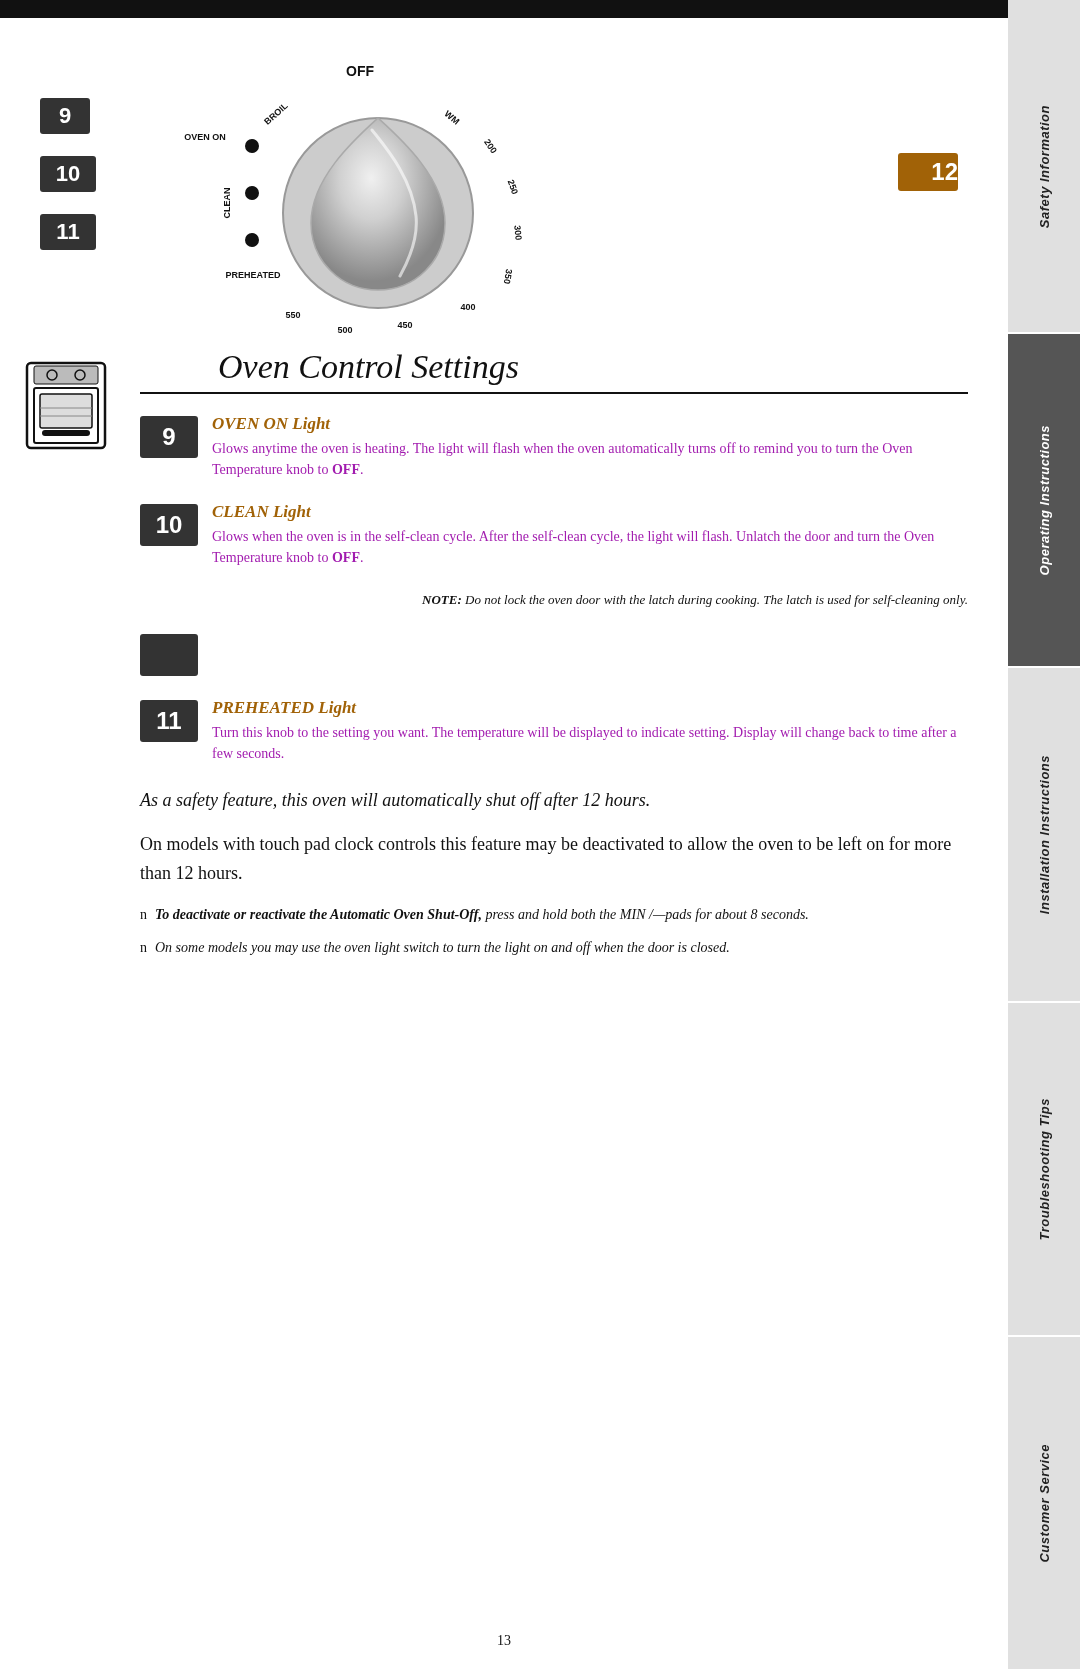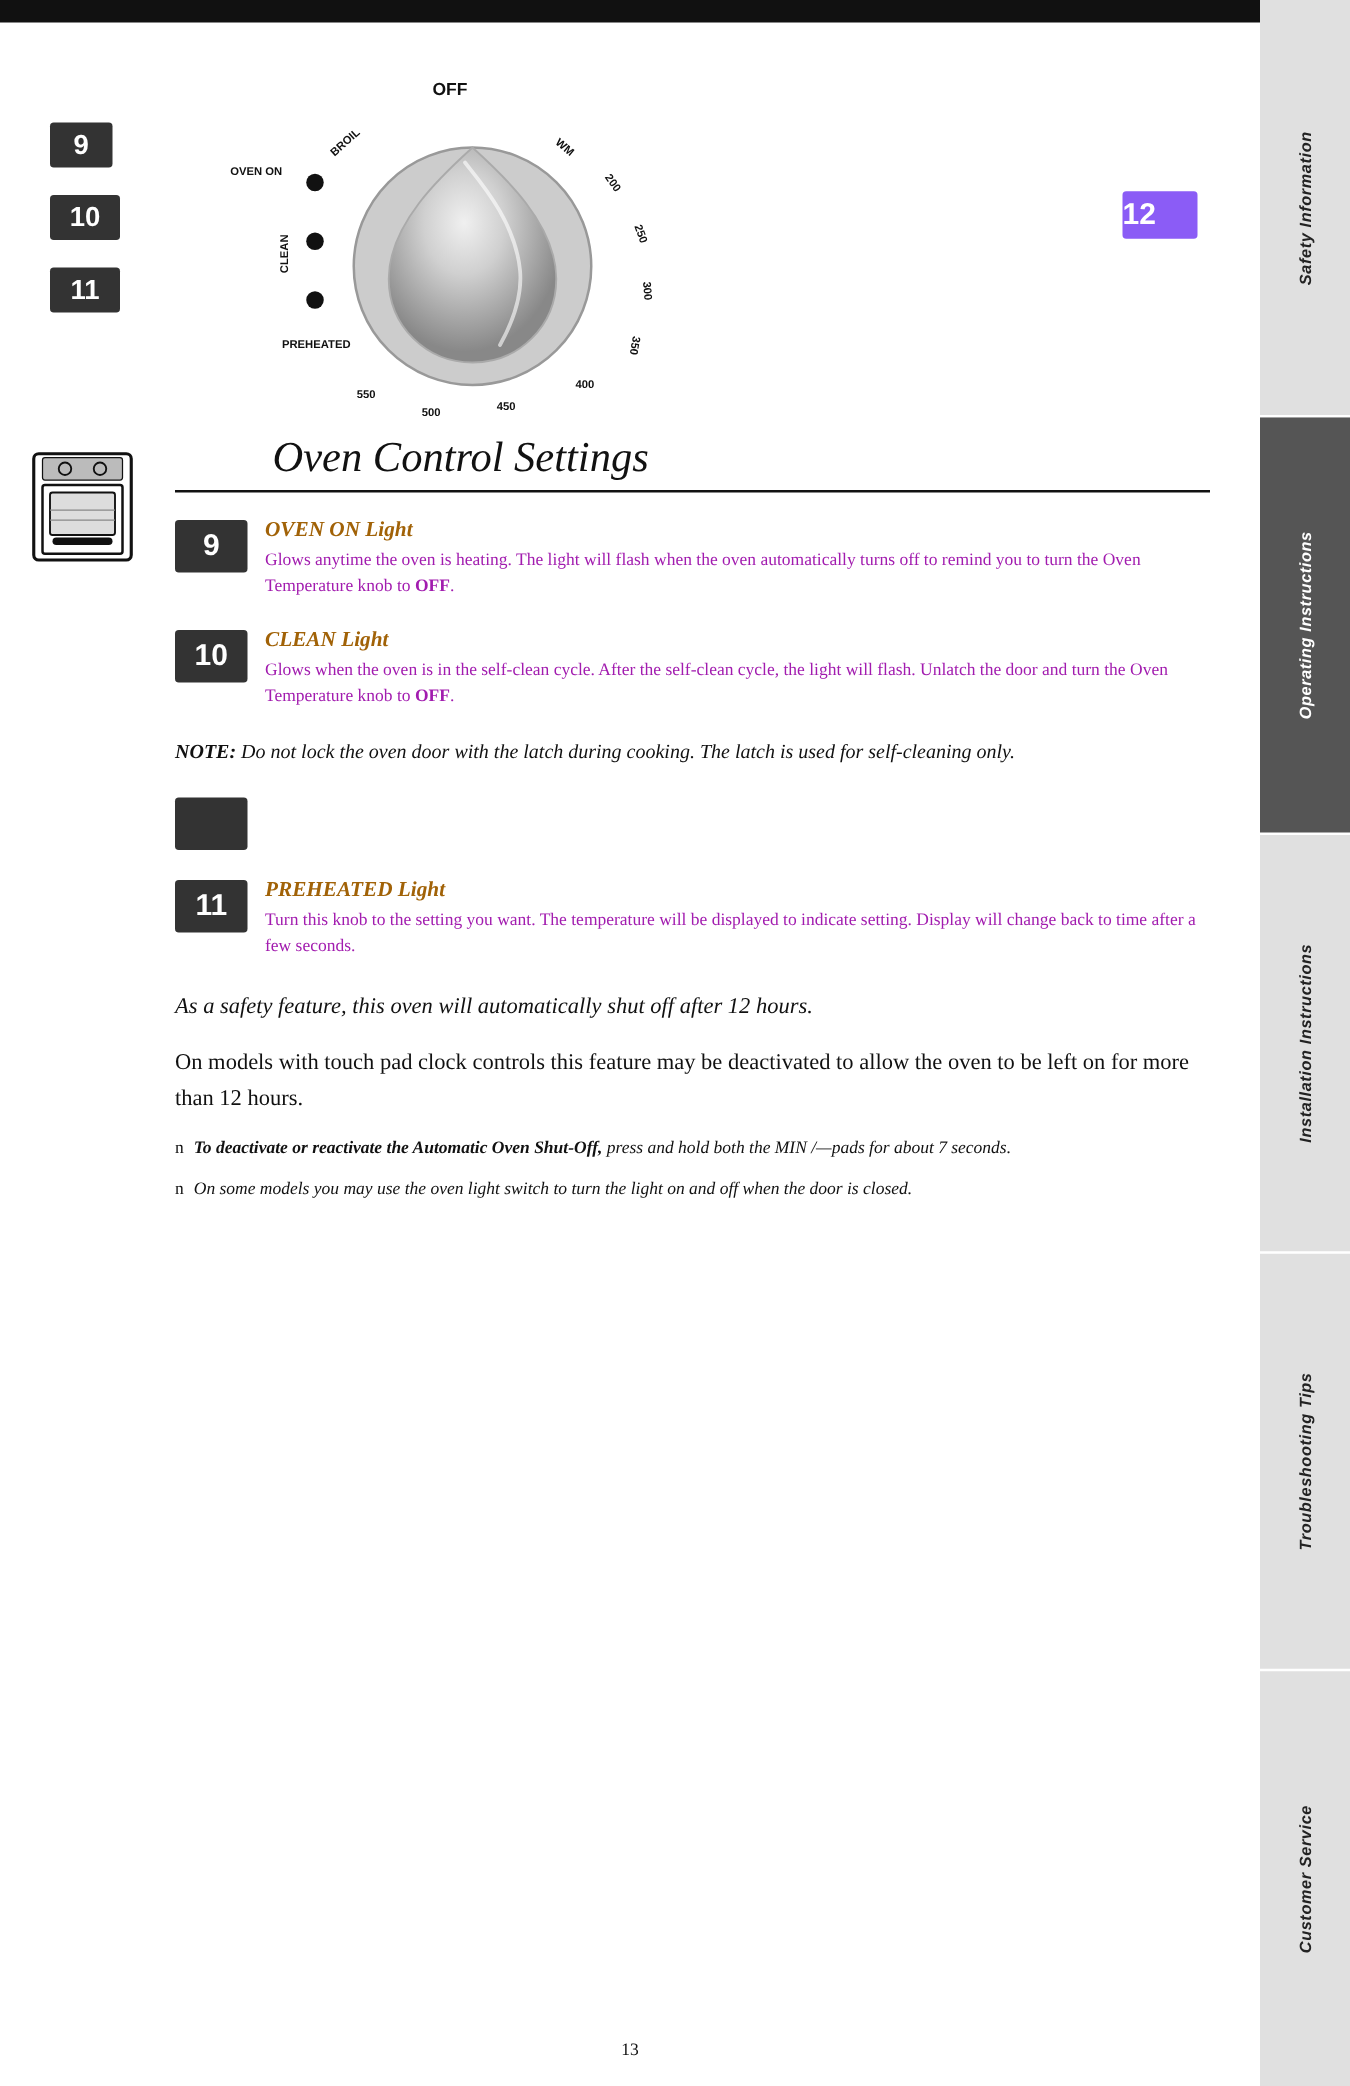--- a/index.html
+++ b/index.html
@@ -153,23 +153,24 @@
       line-height: 1.5;
       color: #a21caf;
     }
     .item-body strong, .item-body b {
       font-weight: bold;
     }
 
     
     .note-block {
       margin: 8px 0 22px 0;
-      font-size: 16px;
+      font-size: 13px;
       line-height: 1.5;
       color: #111;
+      text-align: right;
     }
     .note-block .note-label {
       font-style: italic;
       font-weight: bold;
     }
     .note-block .note-text {
       font-style: italic;
     }
 
     
@@ -316,21 +317,21 @@
           </radialGradient>
         </defs>
 
         <path d="M268 60 C290 80, 335 120, 335 165 C335 203, 305 232, 268 232 C231 232, 201 203, 201 165 C201 120, 246 80, 268 60 Z" fill="url(#knobGrad)" stroke="#aaa" stroke-width="1.5"></path>
 
         <path d="M262 72 C272 85, 302 118, 306 158 C308 178, 300 200, 290 218" fill="none" stroke="#fff" stroke-width="3" stroke-linecap="round" opacity="0.6"></path>
       </svg>
     </div>
 
     <div style="position:absolute; right:10px; top:95px; display:flex; align-items:center; gap:4px;">
-      <div style="width:60px; height:38px; background:#8b5cf6; border-radius:3px; display:flex; align-items:center; justify-content:flex-start;">
+      <div style="width:60px; height:38px; background:#a16207; border-radius:3px; display:flex; align-items:center; justify-content:flex-end;">
         <span style="color:#fff; font-size:24px; font-weight:bold; font-family:Arial,sans-serif;">12</span>
       </div>
     </div>
 
   </div>
 
   <div style="position:absolute; top:340px; left:22px; width:88px; height:95px;">
     <svg width="88" height="95" viewBox="0 0 88 95">
 
       <rect x="5" y="5" width="78" height="85" rx="4" fill="none" stroke="#111" stroke-width="2.5"></rect>
@@ -403,21 +404,21 @@
       </div>
     </div>
 
     <div class="safety-italic">As a safety feature, this oven will automatically shut off after 12 hours.</div>
 
     <div class="paragraph-body">On models with touch pad clock controls this feature may be deactivated to allow the oven to be left on for more than 12 hours.</div>
 
     <div class="bullet-item">
       <span class="bullet-sym">n</span>
       <div class="bullet-text">
-        <b><i>To deactivate or reactivate the Automatic Oven Shut-Off,</i></b><i> press and hold both the MIN /—pads for about 7 seconds.</i>
+        <b><i>To deactivate or reactivate the Automatic Oven Shut-Off,</i></b><i> press and hold both the MIN /—pads for about 8 seconds.</i>
       </div>
     </div>
 
     <div class="bullet-item">
       <span class="bullet-sym">n</span>
       <div class="bullet-text">
         <i>On some models you may use the oven light switch to turn the light on and off when the door is closed.</i>
       </div>
     </div>
 

